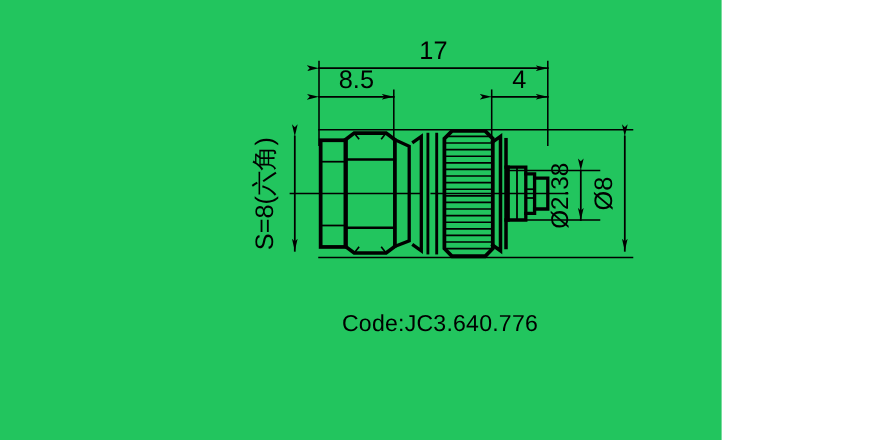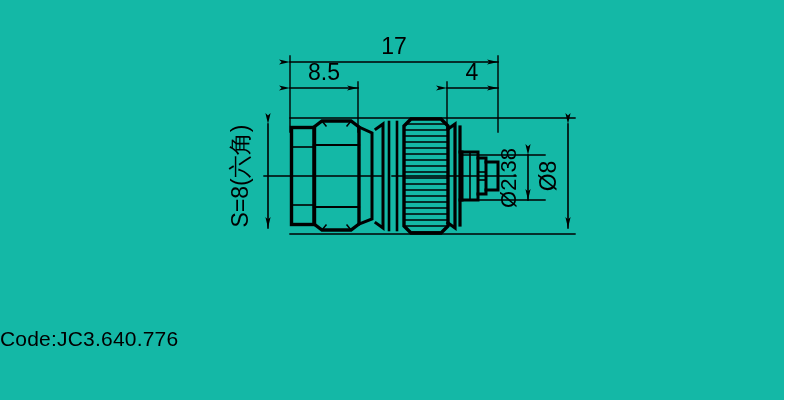--- a/index.html
+++ b/index.html
@@ -1,21 +1,21 @@
 <!DOCTYPE html>
 <html><head>
 <meta charset="utf-8">
 <style>
   html,body{margin:0;padding:0;background:#ffffff;}
   body{width:800px;height:400px;font-family:"Liberation Sans",sans-serif;overflow:hidden;}
-  #stage{position:relative;width:784px;height:400px;background:#14b8a6;}
+  #stage{position:relative;width:656px;height:400px;background:#22c55e;}
   #drawing{position:absolute;left:0;top:0;width:800px;height:400px;}
-  .caption{position:absolute;left:0;width:800px;text-align:left;color:#000;
+  .caption{position:absolute;left:0;width:800px;text-align:center;color:#000;
            font-family:"Liberation Sans",sans-serif;font-size:21px;line-height:26px;
-           letter-spacing:.2px;white-space:pre;margin-top:44px;}
+           letter-spacing:.2px;white-space:pre;}
   #cap1{top:282px;}
   #cap2{top:308px;}
 </style>
 </head>
 <body>
 
 <div id="stage">
 
   <svg id="drawing" viewBox="0 0 800 400">
     <defs>

